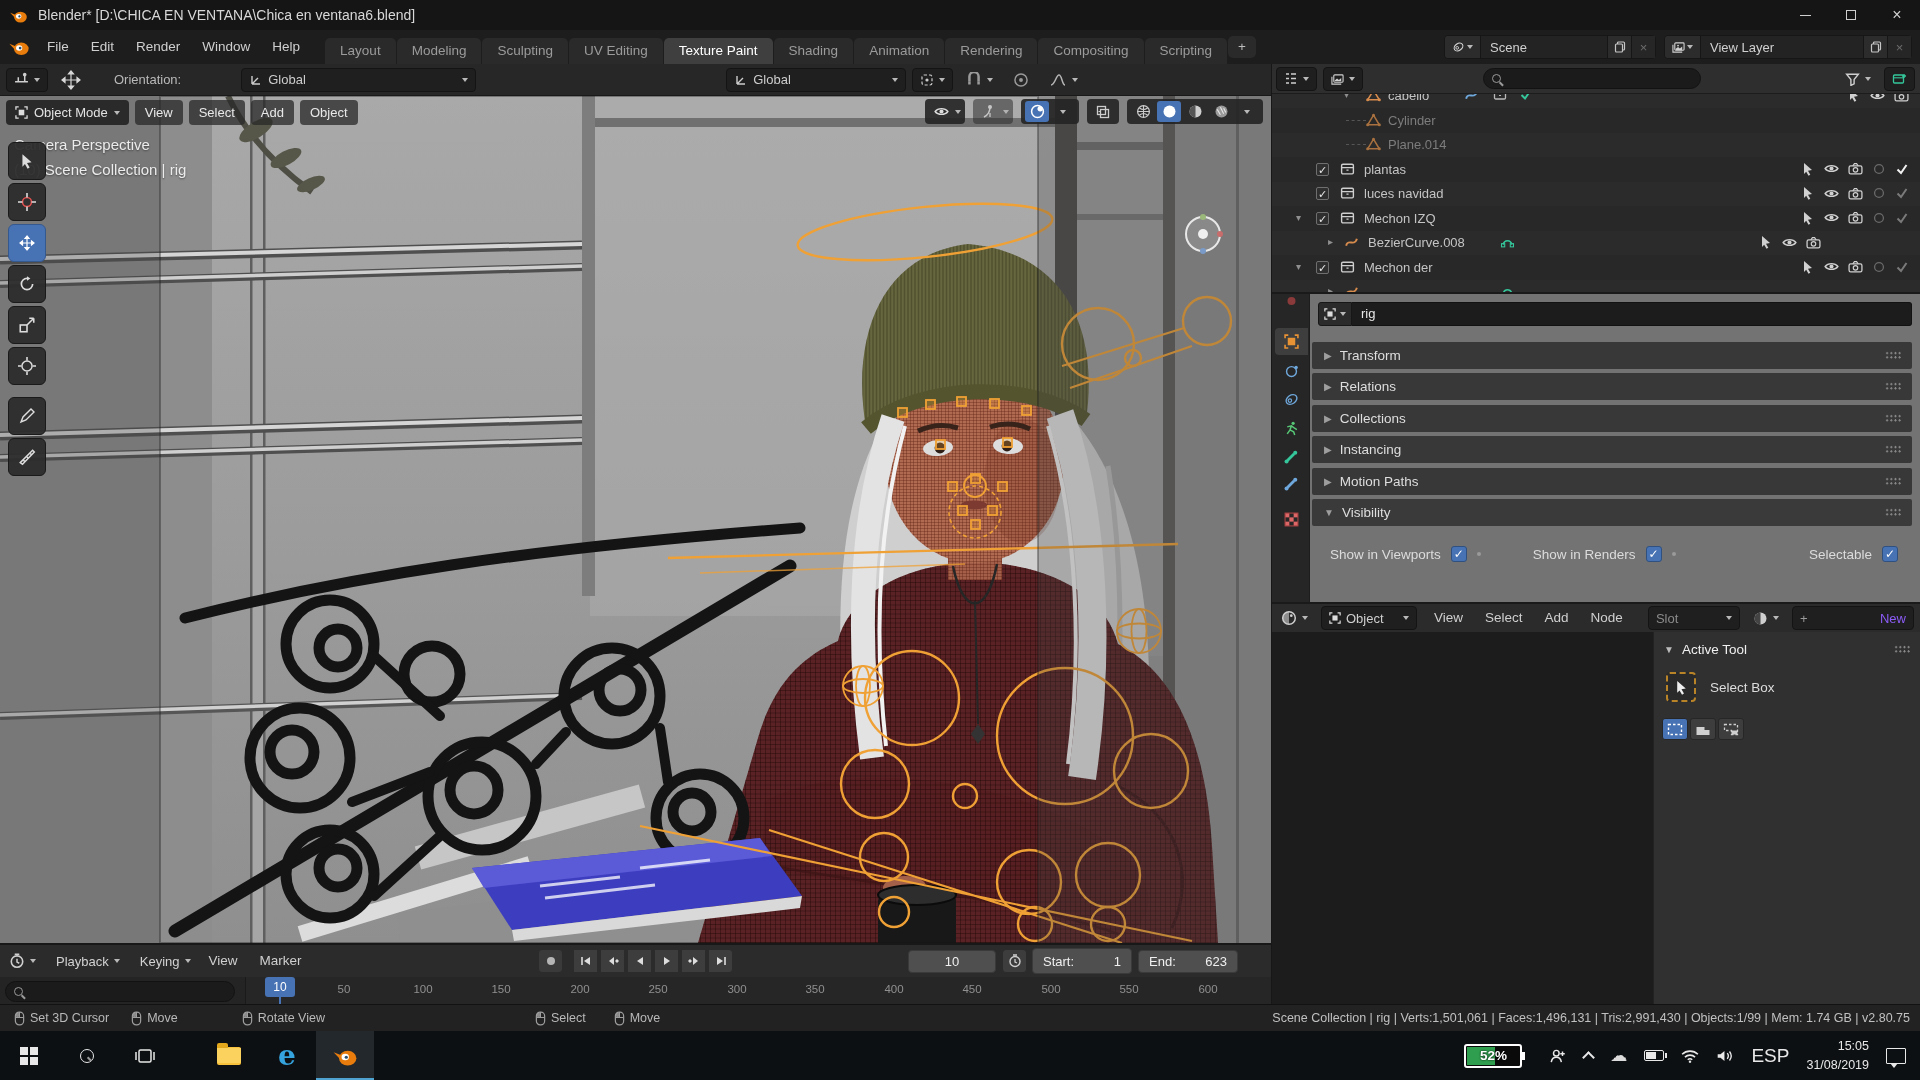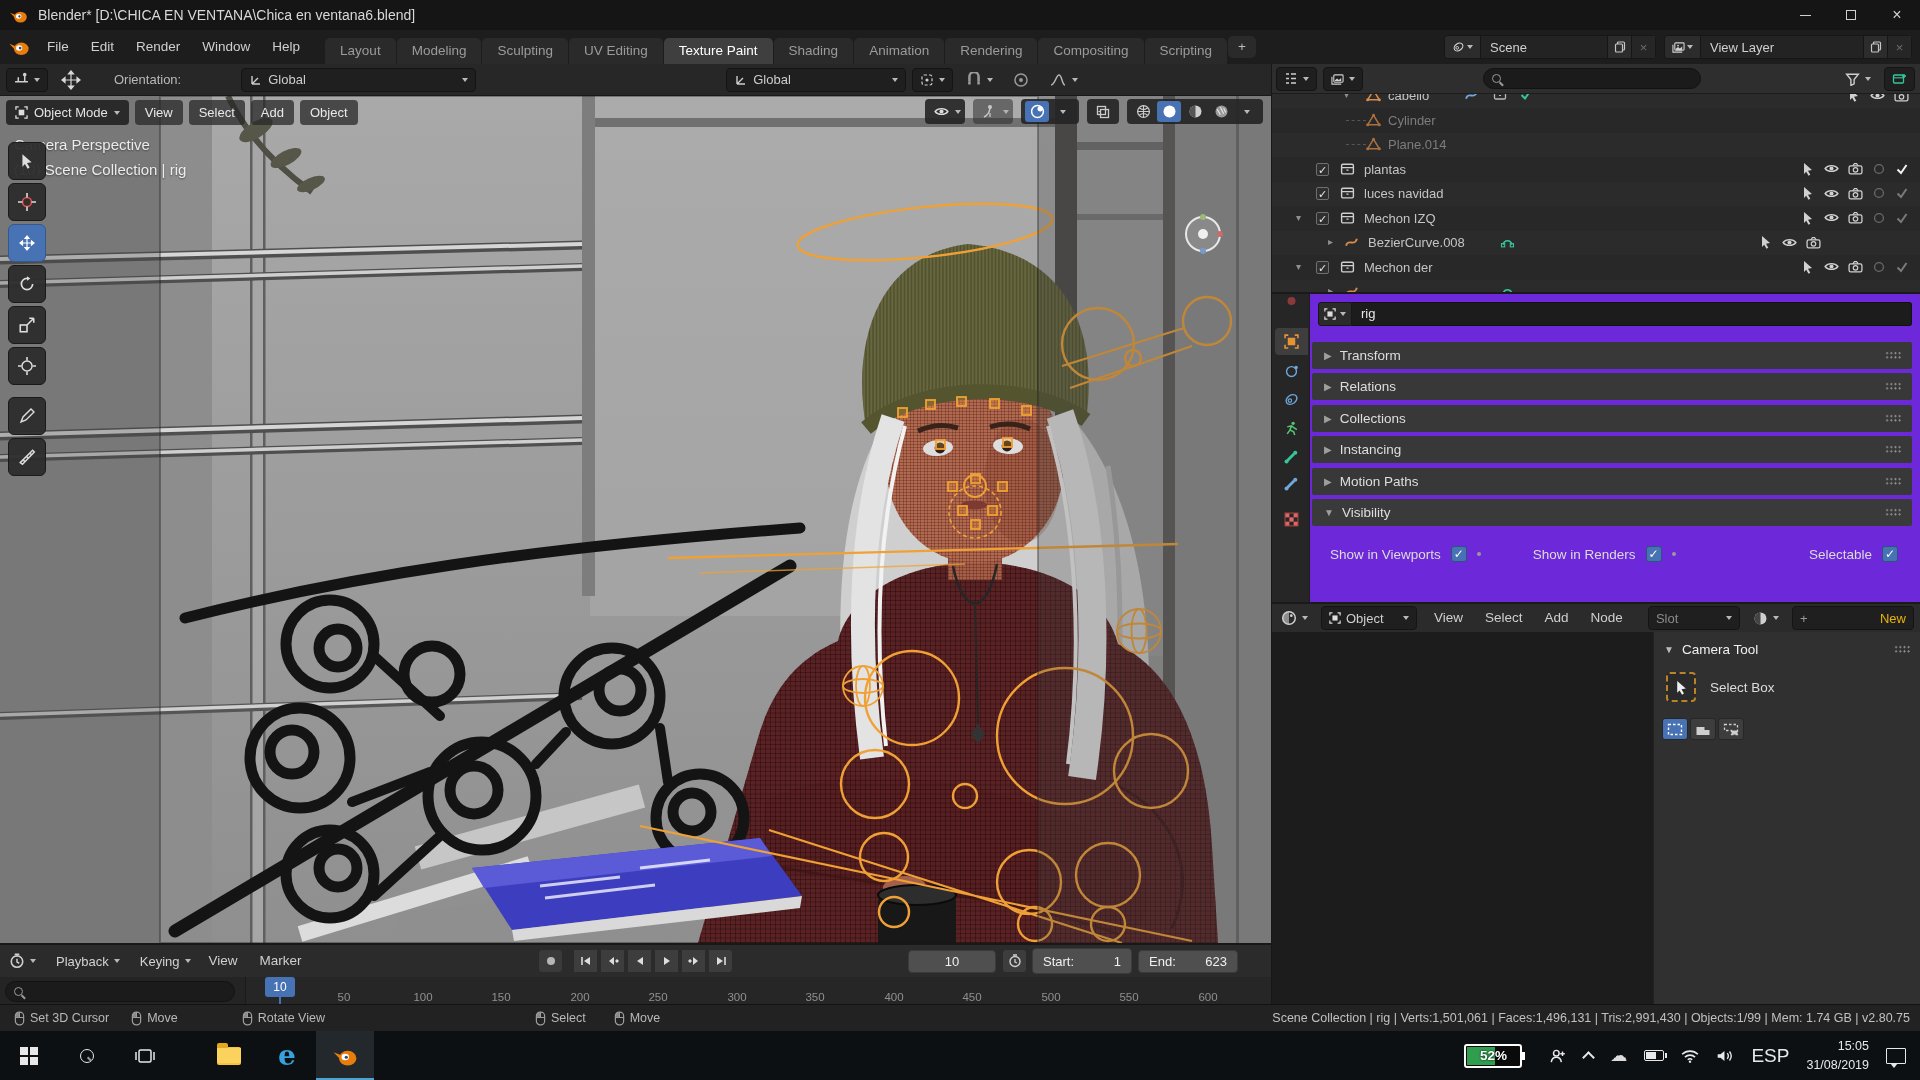--- a/index.html
+++ b/index.html
@@ -73,21 +73,21 @@
   .orow.alt { background:#2b2b2b; }
   .orow .nm { position:absolute; top:4px; }
   .orow .dimtx { color:#7c7c7c; }
   .orow .tre { position:absolute; top:5px; color:#8f8f8f; font-size:10px; }
   .orow .dash { position:absolute; top:11px; width:20px; border-top:1px dashed #555; }
   .oic { position:absolute; top:4px; }
   .orights { position:absolute; right:12px; top:4px; display:flex; gap:9px; align-items:center; }
   .ocheck { position:absolute; top:5px; width:13px; height:13px; background:#2f2f2f; border:1px solid #6f6f6f; border-radius:2px;
     color:#e8e8e8; font-size:11px; line-height:12px; text-align:center; }
 
-  #properties { left:1271px; top:292px; width:649px; height:310px; background:#6d28d9; border-left:1px solid #171717; border-top:2px solid #1a1a1a; overflow:hidden; }
+  #properties { left:1271px; top:292px; width:649px; height:310px; background:#737373; border-left:1px solid #171717; border-top:2px solid #1a1a1a; overflow:hidden; }
   #ptabs { position:absolute; left:0; top:0; width:38px; height:310px; background:#262626; border-right:1px solid #1d1d1d; }
   .ptab { position:absolute; left:3px; width:33px; height:27px; border-radius:4px 0 0 4px; display:flex; align-items:center; justify-content:center; }
   .ptab.active { background:#3e3e3e; }
   #pbread { position:absolute; left:46px; top:7px; width:594px; height:25px; display:flex; align-items:center; gap:0; }
   .pdd { background:#2b2b2b; border:1px solid #171717; border-radius:3px 0 0 3px; height:24px; display:flex; align-items:center; padding:0 5px; gap:4px; }
   .pname { background:#1c1c1c; border:1px solid #121212; border-left:none; border-radius:0 3px 3px 0; height:24px; flex:1; color:#e6e6e6; font-size:13px; display:flex; align-items:center; padding-left:9px; }
   .panelrow { position:absolute; left:40px; width:600px; height:27px; background:#383838; border-radius:2px; color:#dedede; font-size:13.5px;
     display:flex; align-items:center; }
   .panelrow .ar { color:#9e9e9e; font-size:10px; margin:0 8px 0 12px; }
   .grip { margin-left:auto; margin-right:10px; width:17px; height:9px;
@@ -112,21 +112,21 @@
   #timeline { left:0; top:943px; width:1271px; height:61px; background:#2b2b2b; border-top:2px solid #181818; }
   #tlheader { position:absolute; left:0; top:0; width:1271px; height:32px; display:flex; align-items:center; color:#d2d2d2; font-size:13px; }
   .tfield { background:#4f4f4f; border:1px solid #3a3a3a; border-radius:4px; height:23px; color:#f0f0f0;
     display:flex; align-items:center; justify-content:center; font-size:13px; }
   #transport { position:absolute; left:538px; top:4px; display:flex; align-items:center; gap:2px; }
   .tbtn { width:25px; height:24px; background:#3d3d3d; border:1px solid #2b2b2b; display:flex; align-items:center; justify-content:center; }
   .tbtn:first-child { border-radius:4px 0 0 4px; }
   .tbtn:last-child { border-radius:0 4px 4px 0; }
   .tbtn.rec { border-radius:4px; margin-right:8px; background:#3a3a3a; }
   #tlruler { position:absolute; left:245px; top:32px; width:1026px; height:29px; background:#262626; border-left:1px solid #1a1a1a; overflow:hidden; }
-  .tick { position:absolute; top:14px; transform:translateX(-50%); color:#909090; font-size:11.5px; }
+  .tick { position:absolute; top:6px; transform:translateX(-50%); color:#909090; font-size:11.5px; }
   #tlchan { position:absolute; left:0; top:32px; width:245px; height:29px; background:#242424; }
   #playhead { position:absolute; left:19px; top:0; width:30px; height:20px; background:#4772b3; border-radius:3px; color:#fff; font-size:12px;
     display:flex; align-items:center; justify-content:center; }
   #playline { position:absolute; left:33px; top:18px; width:2px; height:11px; background:#4772b3; }
 
   
   #statusbar { left:0; top:1004px; width:1920px; height:27px; background:#222222; border-top:1px solid #121212;
     display:flex; align-items:center; color:#b9b9b9; font-size:12.5px; }
   .hint { display:flex; align-items:center; gap:5px; }
   #statstext { position:absolute; right:10px; color:#c0c0c0; }
@@ -1056,29 +1056,29 @@
     </div>
     <div class="tsw plain">
       <svg width="15" height="15" viewBox="0 0 14 14">
           <circle cx="7" cy="7" r="5.6" fill="#cfcfcf"></circle>
           <path d="M7 1.4A5.6 5.6 0 0 0 7 12.6z" fill="#444"></path>
         </svg>
       <span class="caret"></span>
     </div>
     <div class="tsw" style="flex:1; margin-right:6px; justify-content:space-between">
       <span style="color:#9a9a9a">+</span>
-      <span style="color:#eab308">New</span>
+      <span style="color:#8b5cf6">New</span>
     </div>
   </div>
   <div id="nodecanvas" class="abs"></div>
 
   <div id="toolsidebar" class="abs">
     <div id="atheader">
       <span class="ar">▼</span>
-      <span>Camera Tool</span>
+      <span>Active Tool</span>
       <span class="grip"></span>
     </div>
     <div id="selbox">
       <span class="toolico">
           <svg width="15" height="15" style="color:#eee">
             <use href="#sy-cursor"></use>
           </svg>
         </span>
       <span>Select Box</span>
     </div>

